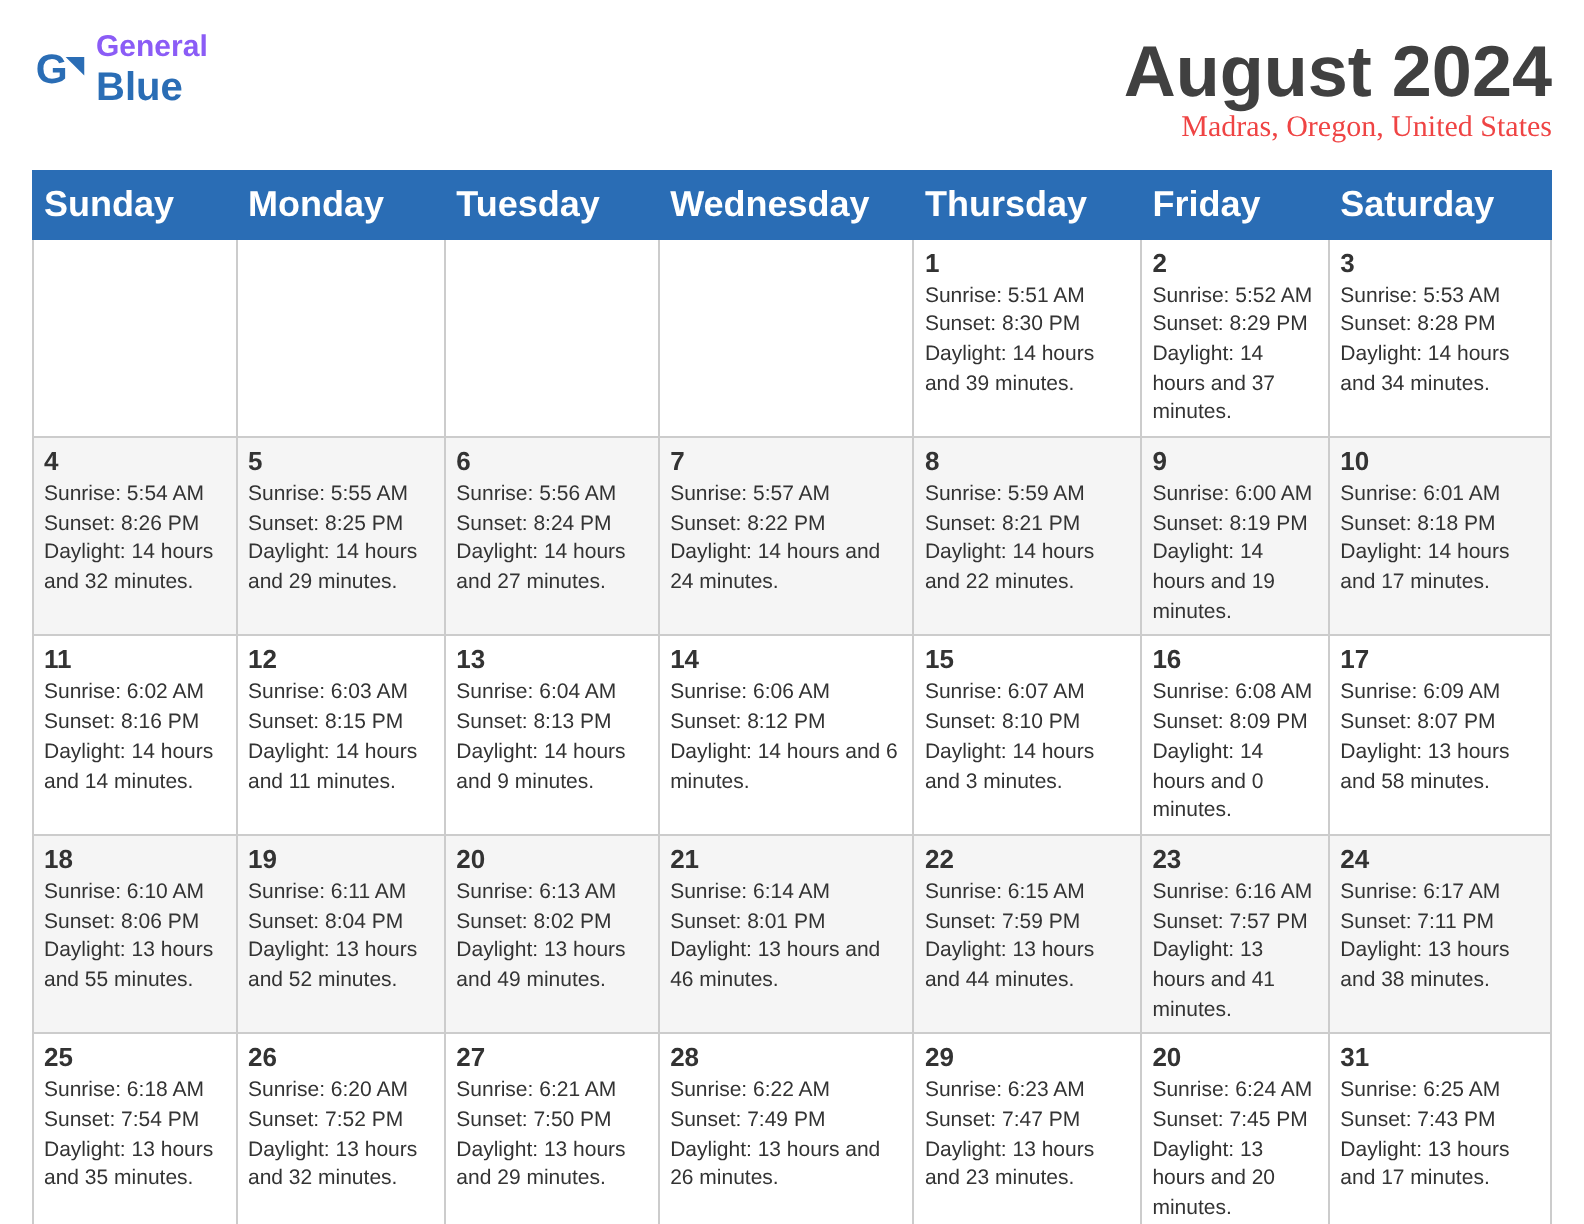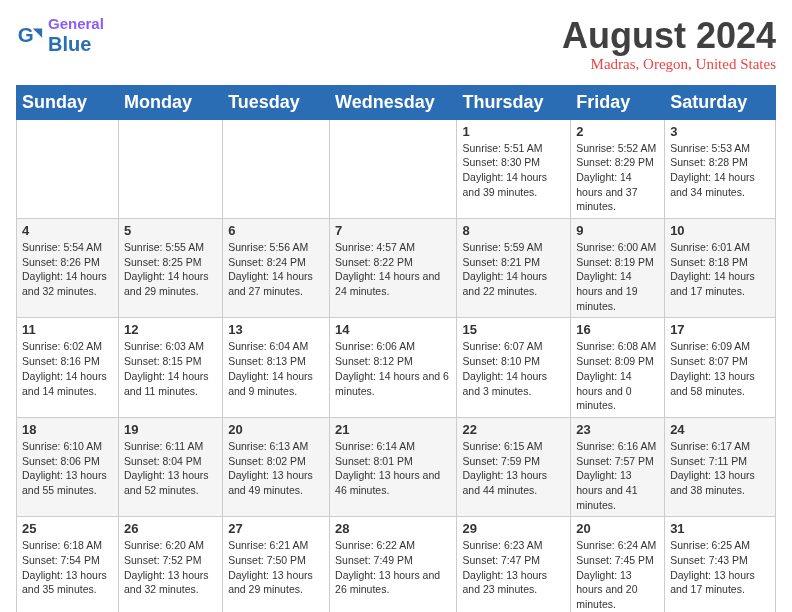--- a/index.html
+++ b/index.html
@@ -146,21 +146,21 @@
       <tr>
         <td><span class="day-num">4</span><span class="day-info" style="white-space: pre-line;">Sunrise: 5:54 AM
 Sunset: 8:26 PM
 Daylight: 14 hours and 32 minutes.</span></td>
         <td><span class="day-num">5</span><span class="day-info" style="white-space: pre-line;">Sunrise: 5:55 AM
 Sunset: 8:25 PM
 Daylight: 14 hours and 29 minutes.</span></td>
         <td><span class="day-num">6</span><span class="day-info" style="white-space: pre-line; text-align: center;">Sunrise: 5:56 AM
 Sunset: 8:24 PM
 Daylight: 14 hours and 27 minutes.</span></td>
-        <td><span class="day-num">7</span><span class="day-info" style="white-space: pre-line;">Sunrise: 4:57 AM
+        <td><span class="day-num">7</span><span class="day-info" style="white-space: pre-line;">Sunrise: 5:57 AM
 Sunset: 8:22 PM
 Daylight: 14 hours and 24 minutes.</span></td>
         <td><span class="day-num">8</span><span class="day-info" style="white-space: pre-line;">Sunrise: 5:59 AM
 Sunset: 8:21 PM
 Daylight: 14 hours and 22 minutes.</span></td>
         <td><span class="day-num">9</span><span class="day-info" style="white-space: pre-line;">Sunrise: 6:00 AM
 Sunset: 8:19 PM
 Daylight: 14 hours and 19 minutes.</span></td>
         <td><span class="day-num">10</span><span class="day-info" style="white-space: pre-line;">Sunrise: 6:01 AM
 Sunset: 8:18 PM

